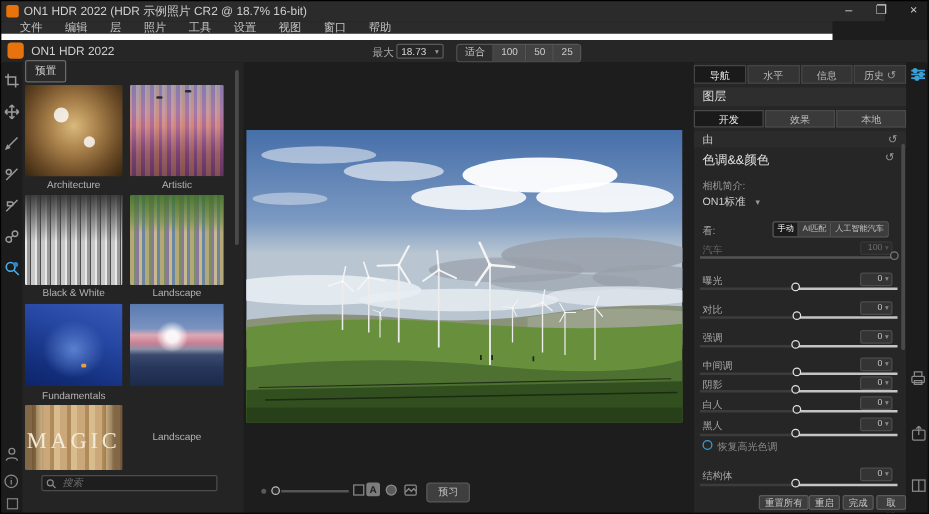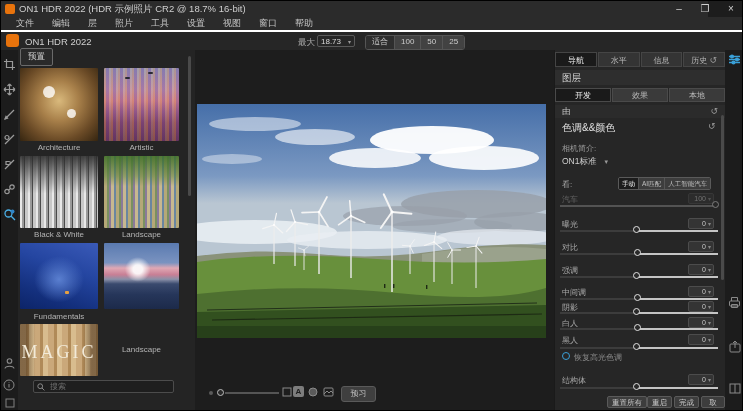--- a/index.html
+++ b/index.html
@@ -4,21 +4,21 @@
 <style>
   html,body{margin:0;padding:0;background:#111;}
   #win{position:relative;width:743px;height:411px;background:#1d1d1d;overflow:hidden;
        font-family:"Liberation Sans","DejaVu Sans",sans-serif;color:#b8b8b8;border:1px solid #000;box-sizing:border-box;}
   .abs{position:absolute;}
   
   #titlebar{left:0;top:0;width:707px;height:16px;background:#2b2b2b;}
   #title-text{left:18px;top:2px;font-size:9.5px;color:#cfcfcf;white-space:nowrap;}
   .appicon{left:4px;top:3px;width:10px;height:10px;background:#e8730c;border-radius:2px;}
   .winctl{top:0;width:26px;height:16px;text-align:center;line-height:15px;font-size:10px;color:#cfcfcf;}
-  #menubar{left:0;top:16px;width:743px;height:15px;background:#2b2b2b;border-bottom:2px solid #ffffff;display:flex;align-items:center;gap:0;padding-left:6px;box-sizing:border-box;}
+  #menubar{left:0;top:16px;width:665px;height:15px;background:#2b2b2b;border-bottom:5px solid #ffffff;display:flex;align-items:center;gap:0;padding-left:6px;box-sizing:border-box;}
   .menu-item{font-size:9px;color:#c4c4c4;padding:0 9px;line-height:15px;}
   #appbar{left:0;top:31px;width:743px;height:18px;background:#262626;border-bottom:1px solid #191919;}
   #appbar-logo{left:5px;top:2px;width:13px;height:13px;background:#e8730c;border-radius:3px;}
   #appbar-name{left:24px;top:4px;font-size:9.5px;color:#d0d0d0;}
   .zoomlbl{left:297px;top:5px;font-size:8.5px;color:#a8a8a8;}
   #zoom-dd{left:316px;top:3px;width:38px;height:12px;border:1px solid #5a5a5a;border-radius:2px;font-size:8px;color:#d8d8d8;display:flex;align-items:center;justify-content:space-between;padding:0 3px;box-sizing:border-box;}
   #zoom-group{left:364px;top:3px;height:13px;display:flex;border:1px solid #555;border-radius:3px;overflow:hidden;}
   .zbtn{font-size:8px;color:#ccc;line-height:12px;padding:0 6px;border-right:1px solid #555;background:#2e2e2e;}
   .zbtn.lit{background:#424242;}
   .zbtn:last-child{border-right:none;}
@@ -48,21 +48,21 @@
   .boat{position:absolute;left:58%;top:72%;width:4px;height:3px;background:#e8a040;border-radius:1px;}
   .t-land{background:
      radial-gradient(ellipse at 45% 40%,rgba(255,255,255,.9) 0 8%,rgba(0,0,0,0) 22%),
      linear-gradient(180deg,#5a7ab0 0%,#7a93c0 30%,#e0a8b4 38%,#c87f95 48%,#8a90a8 55%,#3a4a6e 62%,#26365a 78%,#1c2a4a 100%);}
   .t-magic{background:
      linear-gradient(90deg,rgba(60,40,20,.5) 0 8%,rgba(0,0,0,0) 20% 80%,rgba(60,40,20,.5) 92%),
      repeating-linear-gradient(90deg,#caa87a 0 6px,#b08a58 6px 9px,#d8bc8e 9px 14px);}
   .magic-word{position:absolute;left:0;right:0;top:34%;text-align:center;font-family:"Liberation Serif","DejaVu Serif",serif;
      font-size:18px;letter-spacing:3px;color:#f2ead8;}
   #search-box{left:15px;top:330px;width:141px;height:13px;background:#1e1e1e;border:1px solid #4c4c4c;border-radius:2px;display:flex;align-items:center;padding:0 3px;box-sizing:border-box;gap:3px;}
-  #search-box input{flex:1;background:transparent;border:none;outline:none;color:#bbb;font-size:8px;font-family:inherit;}
+  #search-box input{flex:1;background:transparent;border:none;outline:none;color:#bbb;font-size:8px;font-family:inherit;font-style:italic;}
   #search-box input::placeholder{color:#6f6f6f;}
   .scrollbar{background:#4a4a4a;border-radius:2px;}
   
   #canvas{left:194px;top:49px;width:359px;height:362px;background:#1d1d1d;}
   #photo{left:2px;top:54px;width:349px;height:234px;}
   
   .cficon{top:337px;}
   #preview-btn{left:146px;top:336px;width:33px;height:14px;background:#3f3f3f;border:1px solid #5a5a5a;border-radius:3px;
      font-size:8px;color:#c2c2c2;text-align:center;line-height:13px;}
   

